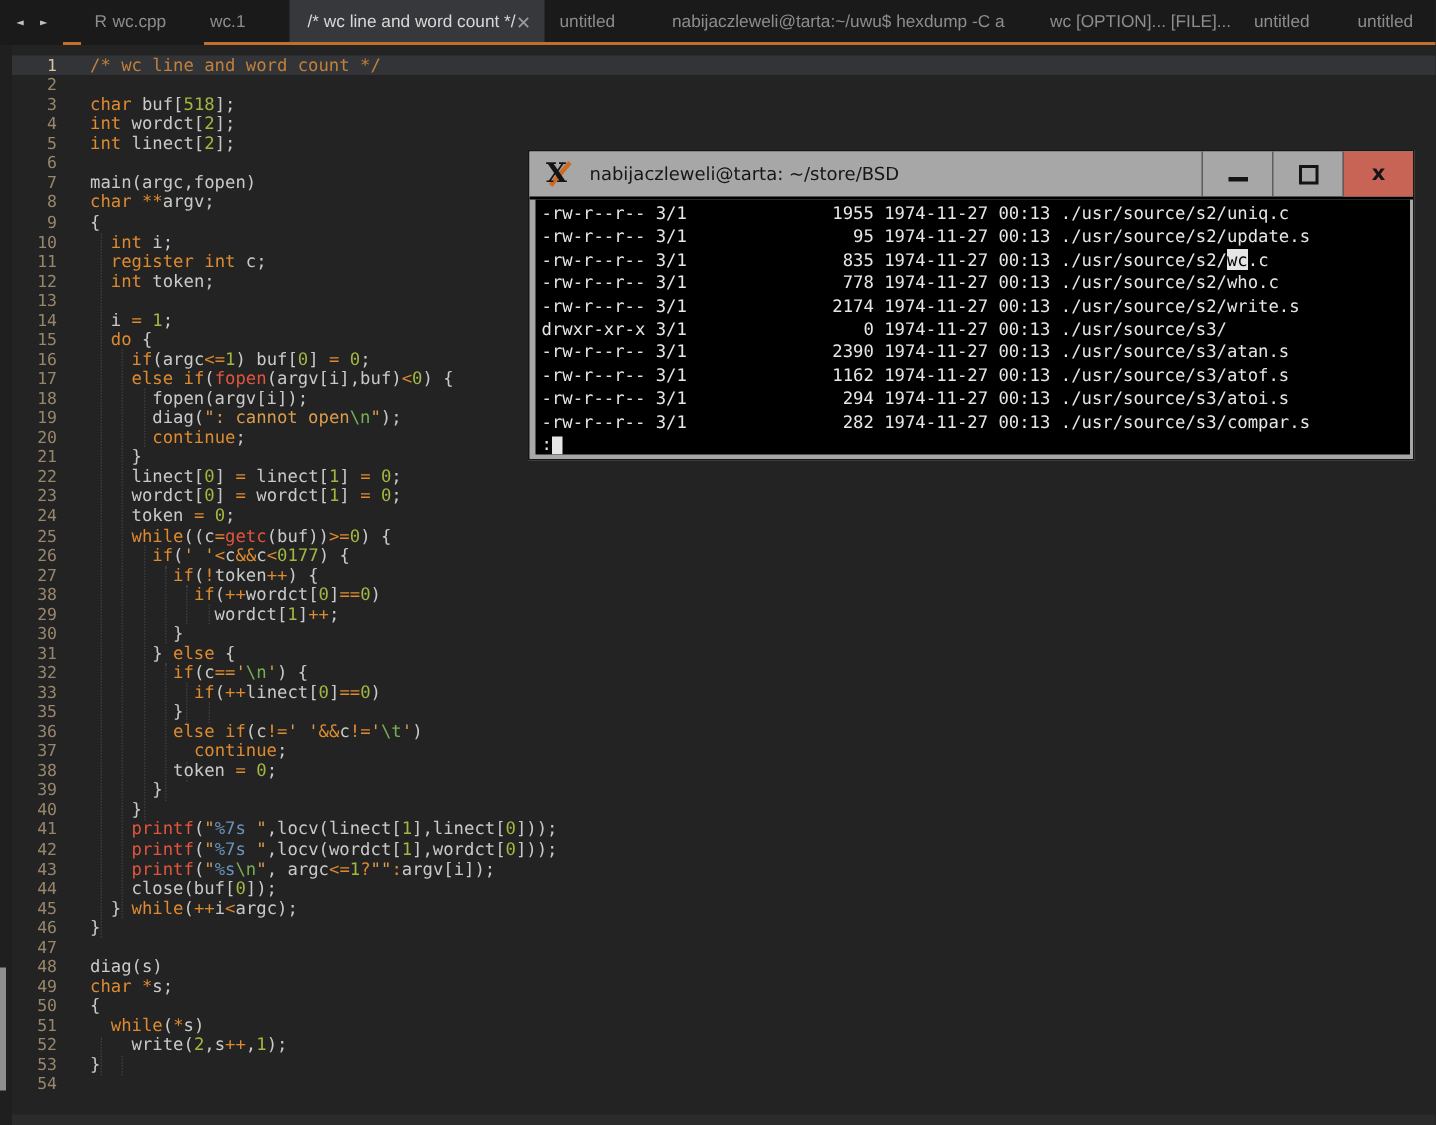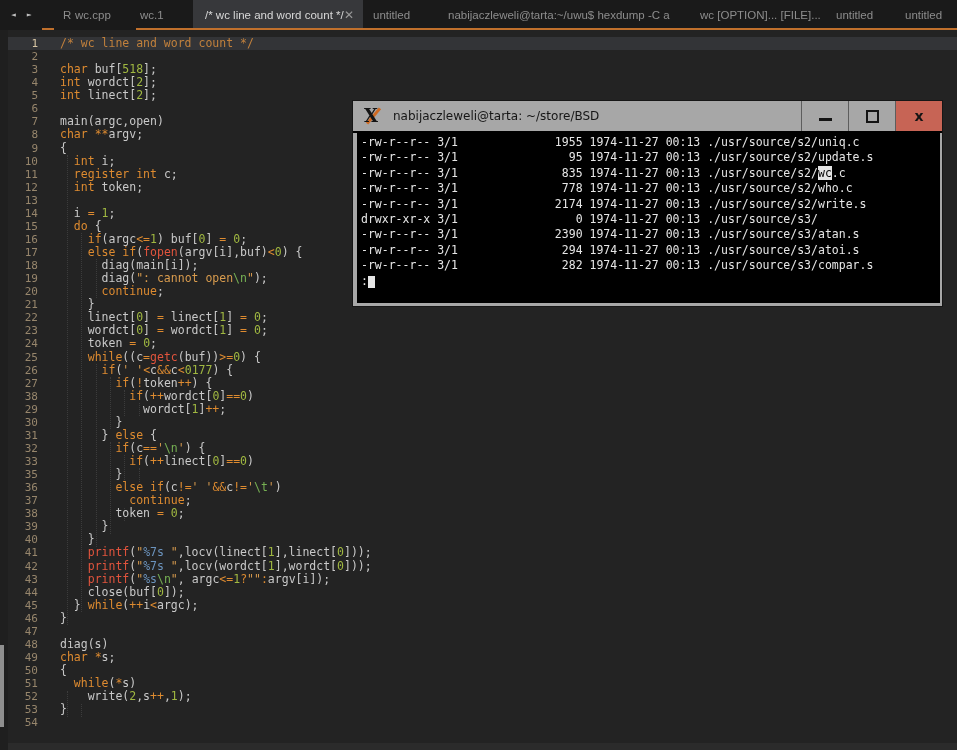--- a/index.html
+++ b/index.html
@@ -104,32 +104,32 @@
       <div class="guide" style="left: 139px; top: 373.072px; height: 13.074px;"></div>
       <div class="guide" style="left: 139px; top: 438.442px; height: 13.074px;"></div>
     </div>
   <div id="rows">
       <div class="row"><span class="ln ln-active">1</span><span class="code"><span class="tk-c">/* wc line and word count */</span></span></div>
       <div class="row"><span class="ln">2</span><span class="code"></span></div>
       <div class="row"><span class="ln">3</span><span class="code"><span class="tk-k">char</span><span class="tk-p"> buf[</span><span class="tk-n">518</span><span class="tk-p">];</span></span></div>
       <div class="row"><span class="ln">4</span><span class="code"><span class="tk-k">int</span><span class="tk-p"> wordct[</span><span class="tk-n">2</span><span class="tk-p">];</span></span></div>
       <div class="row"><span class="ln">5</span><span class="code"><span class="tk-k">int</span><span class="tk-p"> linect[</span><span class="tk-n">2</span><span class="tk-p">];</span></span></div>
       <div class="row"><span class="ln">6</span><span class="code"></span></div>
-      <div class="row"><span class="ln">7</span><span class="code"><span class="tk-p">main(argc,open)</span></span></div>
+      <div class="row"><span class="ln">7</span><span class="code"><span class="tk-p">main(argc,fopen)</span></span></div>
       <div class="row"><span class="ln">8</span><span class="code"><span class="tk-k">char</span><span class="tk-p"> </span><span class="tk-k">**</span><span class="tk-p">argv;</span></span></div>
       <div class="row"><span class="ln">9</span><span class="code"><span class="tk-p">{</span></span></div>
       <div class="row"><span class="ln">10</span><span class="code"><span class="tk-p">  </span><span class="tk-k">int</span><span class="tk-p"> i;</span></span></div>
       <div class="row"><span class="ln">11</span><span class="code"><span class="tk-p">  </span><span class="tk-k">register</span><span class="tk-p"> </span><span class="tk-k">int</span><span class="tk-p"> c;</span></span></div>
       <div class="row"><span class="ln">12</span><span class="code"><span class="tk-p">  </span><span class="tk-k">int</span><span class="tk-p"> token;</span></span></div>
       <div class="row"><span class="ln">13</span><span class="code"></span></div>
       <div class="row"><span class="ln">14</span><span class="code"><span class="tk-p">  i </span><span class="tk-k">=</span><span class="tk-p"> </span><span class="tk-n">1</span><span class="tk-p">;</span></span></div>
       <div class="row"><span class="ln">15</span><span class="code"><span class="tk-p">  </span><span class="tk-k">do</span><span class="tk-p"> {</span></span></div>
       <div class="row"><span class="ln">16</span><span class="code"><span class="tk-p">    </span><span class="tk-k">if</span><span class="tk-p">(argc</span><span class="tk-k">&lt;=</span><span class="tk-n">1</span><span class="tk-p">) buf[</span><span class="tk-n">0</span><span class="tk-p">] </span><span class="tk-k">=</span><span class="tk-p"> </span><span class="tk-n">0</span><span class="tk-p">;</span></span></div>
       <div class="row"><span class="ln">17</span><span class="code"><span class="tk-p">    </span><span class="tk-k">else</span><span class="tk-p"> </span><span class="tk-k">if</span><span class="tk-p">(</span><span class="tk-f">fopen</span><span class="tk-p">(argv[i],buf)</span><span class="tk-k">&lt;</span><span class="tk-n">0</span><span class="tk-p">) {</span></span></div>
-      <div class="row"><span class="ln">18</span><span class="code"><span class="tk-p">      diag(main[i]);</span></span></div>
+      <div class="row"><span class="ln">18</span><span class="code"><span class="tk-p">      fopen(argv[i]);</span></span></div>
       <div class="row"><span class="ln">19</span><span class="code"><span class="tk-p">      diag(</span><span class="tk-s">": cannot open</span><span class="tk-e">\n</span><span class="tk-s">"</span><span class="tk-p">);</span></span></div>
       <div class="row"><span class="ln">20</span><span class="code"><span class="tk-p">      </span><span class="tk-k">continue</span><span class="tk-p">;</span></span></div>
       <div class="row"><span class="ln">21</span><span class="code"><span class="tk-p">    }</span></span></div>
       <div class="row"><span class="ln">22</span><span class="code"><span class="tk-p">    linect[</span><span class="tk-n">0</span><span class="tk-p">] </span><span class="tk-k">=</span><span class="tk-p"> linect[</span><span class="tk-n">1</span><span class="tk-p">] </span><span class="tk-k">=</span><span class="tk-p"> </span><span class="tk-n">0</span><span class="tk-p">;</span></span></div>
       <div class="row"><span class="ln">23</span><span class="code"><span class="tk-p">    wordct[</span><span class="tk-n">0</span><span class="tk-p">] </span><span class="tk-k">=</span><span class="tk-p"> wordct[</span><span class="tk-n">1</span><span class="tk-p">] </span><span class="tk-k">=</span><span class="tk-p"> </span><span class="tk-n">0</span><span class="tk-p">;</span></span></div>
       <div class="row"><span class="ln">24</span><span class="code"><span class="tk-p">    token </span><span class="tk-k">=</span><span class="tk-p"> </span><span class="tk-n">0</span><span class="tk-p">;</span></span></div>
       <div class="row"><span class="ln">25</span><span class="code"><span class="tk-p">    </span><span class="tk-k">while</span><span class="tk-p">((c</span><span class="tk-k">=</span><span class="tk-f">getc</span><span class="tk-p">(buf))</span><span class="tk-k">&gt;=</span><span class="tk-n">0</span><span class="tk-p">) {</span></span></div>
       <div class="row"><span class="ln">26</span><span class="code"><span class="tk-p">      </span><span class="tk-k">if</span><span class="tk-p">(</span><span class="tk-s">' '</span><span class="tk-k">&lt;</span><span class="tk-p">c</span><span class="tk-k">&amp;&amp;</span><span class="tk-p">c</span><span class="tk-k">&lt;</span><span class="tk-n">0177</span><span class="tk-p">) {</span></span></div>
       <div class="row"><span class="ln">27</span><span class="code"><span class="tk-p">        </span><span class="tk-k">if</span><span class="tk-p">(</span><span class="tk-k">!</span><span class="tk-p">token</span><span class="tk-k">++</span><span class="tk-p">) {</span></span></div>
       <div class="row"><span class="ln">38</span><span class="code"><span class="tk-p">          </span><span class="tk-k">if</span><span class="tk-p">(</span><span class="tk-k">++</span><span class="tk-p">wordct[</span><span class="tk-n">0</span><span class="tk-p">]</span><span class="tk-k">==</span><span class="tk-n">0</span><span class="tk-p">)</span></span></div>
@@ -182,17 +182,18 @@
       </div>
   </div>
   <div id="term-content">
       <div class="trow"><span>-rw-r--r-- 3/1              1955 1974-11-27 00:13 ./usr/source/s2/uniq.c</span></div>
       <div class="trow"><span>-rw-r--r-- 3/1                95 1974-11-27 00:13 ./usr/source/s2/update.s</span></div>
       <div class="trow"><span>-rw-r--r-- 3/1               835 1974-11-27 00:13 ./usr/source/s2/</span><span class="thl">wc</span><span>.c</span></div>
       <div class="trow"><span>-rw-r--r-- 3/1               778 1974-11-27 00:13 ./usr/source/s2/who.c</span></div>
       <div class="trow"><span>-rw-r--r-- 3/1              2174 1974-11-27 00:13 ./usr/source/s2/write.s</span></div>
       <div class="trow"><span>drwxr-xr-x 3/1                 0 1974-11-27 00:13 ./usr/source/s3/</span></div>
       <div class="trow"><span>-rw-r--r-- 3/1              2390 1974-11-27 00:13 ./usr/source/s3/atan.s</span></div>
+      <div class="trow"><span>-rw-r--r-- 3/1              1162 1974-11-27 00:13 ./usr/source/s3/atof.s</span></div>
       <div class="trow"><span>-rw-r--r-- 3/1               294 1974-11-27 00:13 ./usr/source/s3/atoi.s</span></div>
       <div class="trow"><span>-rw-r--r-- 3/1               282 1974-11-27 00:13 ./usr/source/s3/compar.s</span></div>
       <div class="trow"><span>:</span><span class="tcur"> </span></div>
     </div>
 </div>
 
 </body></html>

